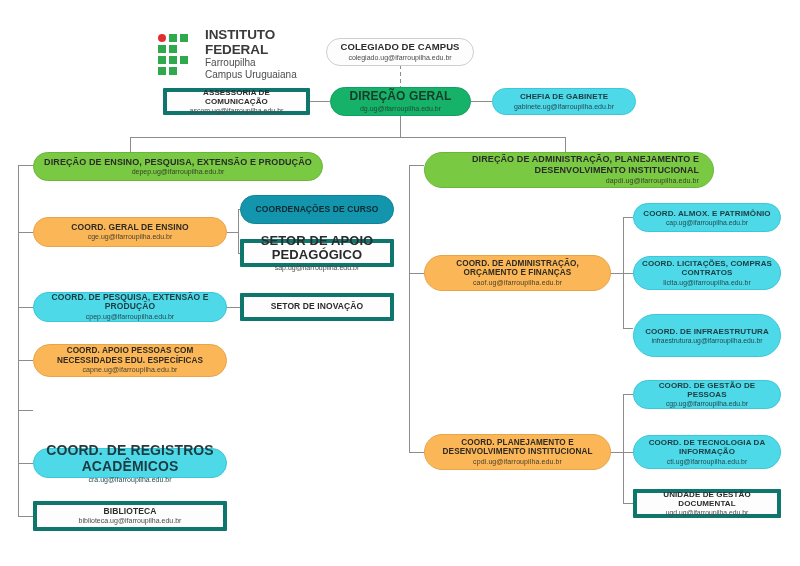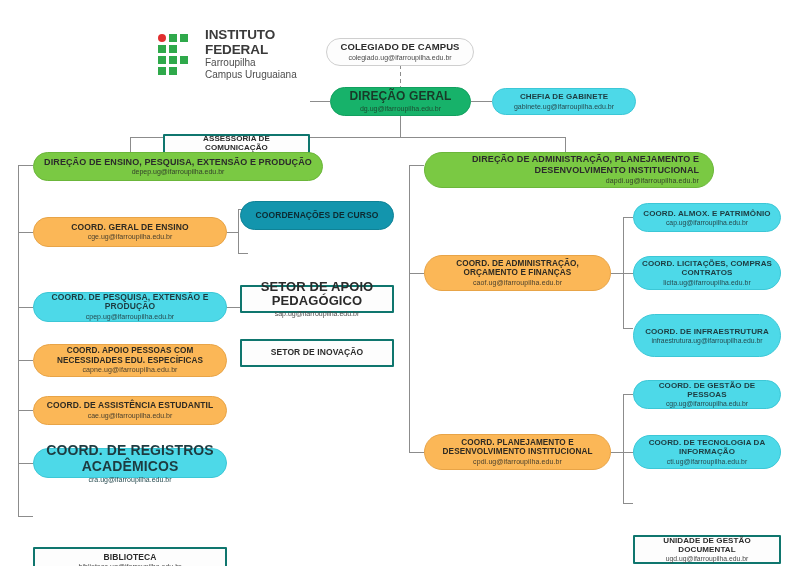--- a/index.html
+++ b/index.html
@@ -85,22 +85,21 @@
   .c-cyan .email { color: #274a4f; }
 
   .c-teal {
     background: #1395ad;
     border: 1px solid #0f8296;
   }
   .c-teal .title { color: #0c2a31; }
 
   .c-white {
     background: #fdfdfd;
-    border: 2px solid #0f766e;
-    margin-top: 46px;
+    border: 4px solid #0f766e;
   }
   .c-white .title { color: #2b2b2b; }
   .c-white .email { color: #4a4a4a; }
 
   .c-white-round {
     background: #fdfdfd;
     border: 1px solid #cfcfcf;
   }
   .c-white-round .title { color: #2b2b2b; }
   .c-white-round .email { color: #4a4a4a; }
@@ -253,21 +252,21 @@
       <span>DIREÇÃO DE ADMINISTRAÇÃO, PLANEJAMENTO E DESENVOLVIMENTO INSTITUCIONAL</span>
       <span class="email" style="font-size:7px;">dapdi.ug@ifarroupilha.edu.br</span>
     </div>
   </div>
 
   <div class="node pill c-orange" style="left:33px; top:217px; width:194px; height:30px;">
     <div class="title" style="font-size:8.5px;">COORD. GERAL DE ENSINO</div>
     <div class="email" style="font-size:7px; margin-top:1px;">cge.ug@ifarroupilha.edu.br</div>
   </div>
 
-  <div class="node pill c-teal" style="left:240px; top:201px; width:154px; height:29px;align-items:center;">
+  <div class="node pill c-teal" style="left:240px; top:195px; width:154px; height:29px;align-items:center;">
     <div class="title" style="font-size:8.5px;">COORDENAÇÕES DE CURSO</div>
   </div>
 
   <div class="node rect c-white" style="left:240px; top:239px; width:154px; height:28px;">
     <div class="title" style="font-size:13px;">SETOR DE APOIO PEDAGÓGICO</div>
     <div class="email" style="font-size:7px; margin-top:1px;">sap.ug@ifarroupilha.edu.br</div>
   </div>
 
   <div class="node pill c-cyan" style="left:33px; top:292px; width:194px; height:30px;">
     <div class="title" style="font-size:8.5px;">COORD. DE PESQUISA, EXTENSÃO E PRODUÇÃO</div>
@@ -278,24 +277,20 @@
     <div class="title" style="font-size:8.5px;">SETOR DE INOVAÇÃO</div>
   </div>
 
   <div class="node pill c-orange" style="left:33px; top:344px; width:194px; height:33px; padding:4px 10px;">
     <div class="title" style="font-size:8.2px;">
       <span>COORD. APOIO PESSOAS COM NECESSIDADES EDU. ESPECÍFICAS</span>
       <span class="email" style="font-size:7px;">capne.ug@ifarroupilha.edu.br</span>
     </div>
   </div>
 
-  <div class="node pill c-orange" style="left:33px; top:396px; width:194px; height:29px;">
-    <div class="title" style="font-size:8.5px;">COORD. DE ASSISTÊNCIA ESTUDANTIL</div>
-    <div class="email" style="font-size:7px; margin-top:1px;">cae.ug@ifarroupilha.edu.br</div>
-  </div>
 
   <div class="node pill c-cyan" style="left:33px; top:448px; width:194px; height:30px;">
     <div class="title" style="font-size:14px;">COORD. DE REGISTROS ACADÊMICOS</div>
     <div class="email" style="font-size:7px; margin-top:1px;">cra.ug@ifarroupilha.edu.br</div>
   </div>
 
   <div class="node rect c-white" style="left:33px; top:501px; width:194px; height:30px;">
     <div class="title" style="font-size:8.5px;">BIBLIOTECA</div>
     <div class="email" style="font-size:7px; margin-top:1px;">biblioteca.ug@ifarroupilha.edu.br</div>
   </div>

